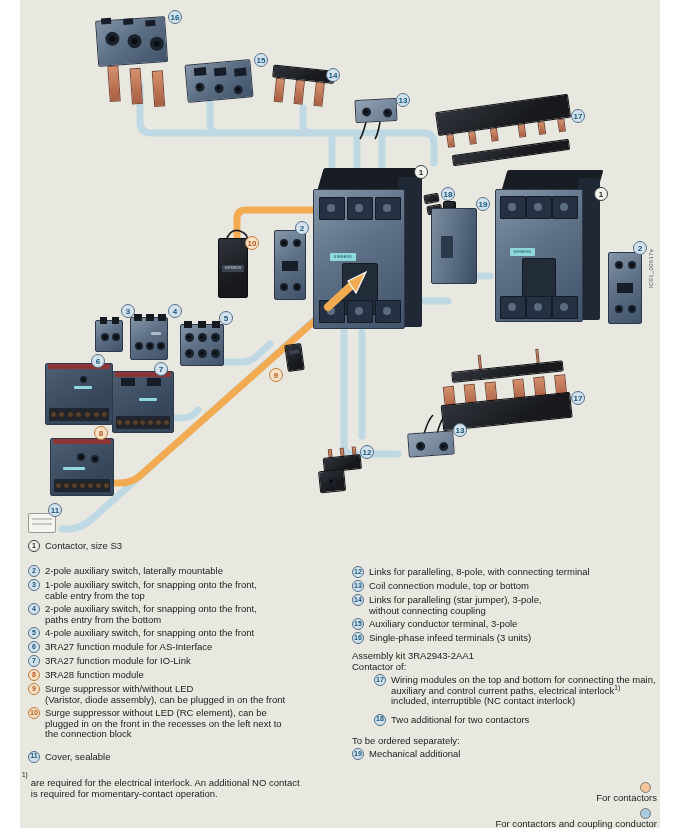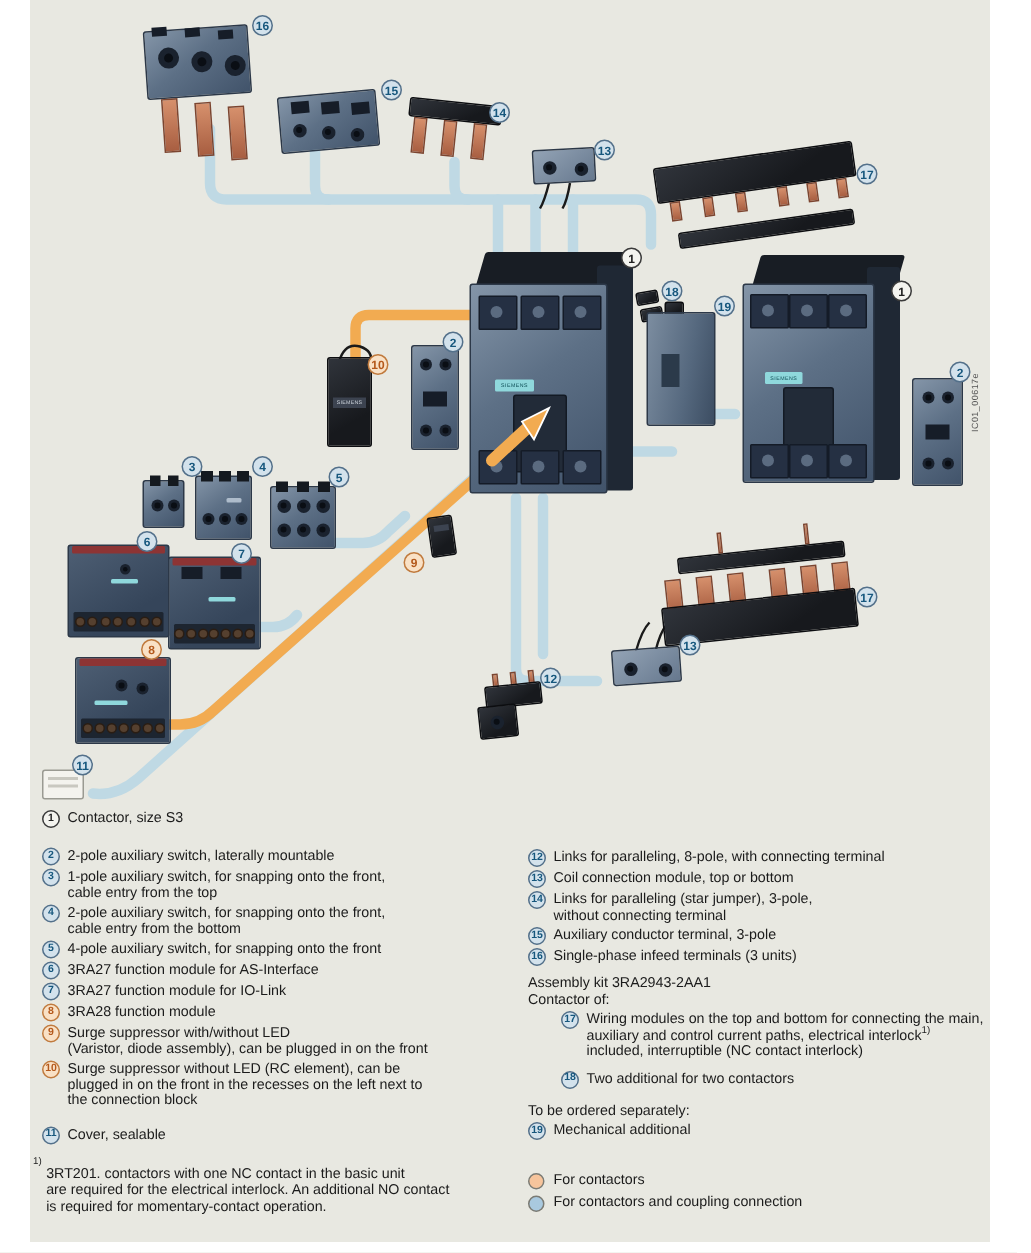--- a/index.html
+++ b/index.html
@@ -42,21 +42,21 @@
   .b-white{background:#f4f4ef;border:1px solid #3a3a3a;color:#222;}
   .gap14{margin-bottom:14px;}
   .gap12{margin-bottom:12px;}
   .gap8{margin-bottom:8px;}
   .gap10{margin-bottom:10px;}
   .hdr{margin:7px 0 0 0;}
   .kit{margin-left:22px;}
   sup{font-size:6.5px;vertical-align:super;line-height:0;}
   .footnote{position:absolute;left:22px;top:777px;width:330px;font-size:9.5px;line-height:11px;color:#1b1b1b;display:flex;}
   .footnote sup{margin-right:3px;margin-top:-2px;}
-  .keyrow{display:flex;align-items:flex-start;margin-bottom:4px;}
+  .keyrow{display:flex;align-items:flex-end;margin-bottom:4px;flex-direction:column;}
   .keydot{width:11px;height:11px;border-radius:50%;margin-right:6px;box-sizing:border-box;border:1px solid #7b7b74;}
   .kd-orange{background:#f6c49c;}
   .kd-blue{background:#a9c9df;}
 </style>
 </head>
 <body>
 
 <div class="panel"></div>
 
 <svg class="tubes" viewBox="0 0 687 560" xmlns="http://www.w3.org/2000/svg">
@@ -351,21 +351,21 @@
       <span class="badge b-blue">3</span>
       <div>
         <div>1-pole auxiliary switch, for snapping onto the front,</div>
         <div>cable entry from the top</div>
       </div>
     </div>
   <div class="li">
       <span class="badge b-blue">4</span>
       <div>
         <div>2-pole auxiliary switch, for snapping onto the front,</div>
-        <div>cable entry from the bottom</div>
+        <div>paths entry from the bottom</div>
       </div>
     </div>
   <div class="li">
       <span class="badge b-blue">5</span>
       <div>
         <div>4-pole auxiliary switch, for snapping onto the front</div>
       </div>
     </div>
   <div class="li">
       <span class="badge b-blue">6</span>
@@ -418,21 +418,21 @@
   <div class="li">
       <span class="badge b-blue">13</span>
       <div>
         <div>Coil connection module, top or bottom</div>
       </div>
     </div>
   <div class="li">
       <span class="badge b-blue">14</span>
       <div>
         <div>Links for paralleling (star jumper), 3-pole,</div>
-        <div>without connecting terminal</div>
+        <div>without connecting coupling</div>
       </div>
     </div>
   <div class="li">
       <span class="badge b-blue">15</span>
       <div>
         <div>Auxiliary conductor terminal, 3-pole</div>
       </div>
     </div>
   <div class="li">
       <span class="badge b-blue">16</span>
@@ -462,24 +462,23 @@
       <div>
         <div>Mechanical additional</div>
       </div>
     </div>
   <div class="keyrow">
       <span class="keydot kd-orange"></span>
       <span>For contactors</span>
     </div>
   <div class="keyrow">
       <span class="keydot kd-blue"></span>
-      <span>For contactors and coupling connection</span>
+      <span>For contactors and coupling conductor</span>
     </div>
 </div>
 
 <div class="footnote">
   <sup>1)</sup>
   <div>
-      <div>3RT201. contactors with one NC contact in the basic unit</div>
       <div>are required for the electrical interlock. An additional NO contact</div>
       <div>is required for momentary-contact operation.</div>
     </div>
 </div>
 
 </body></html>

